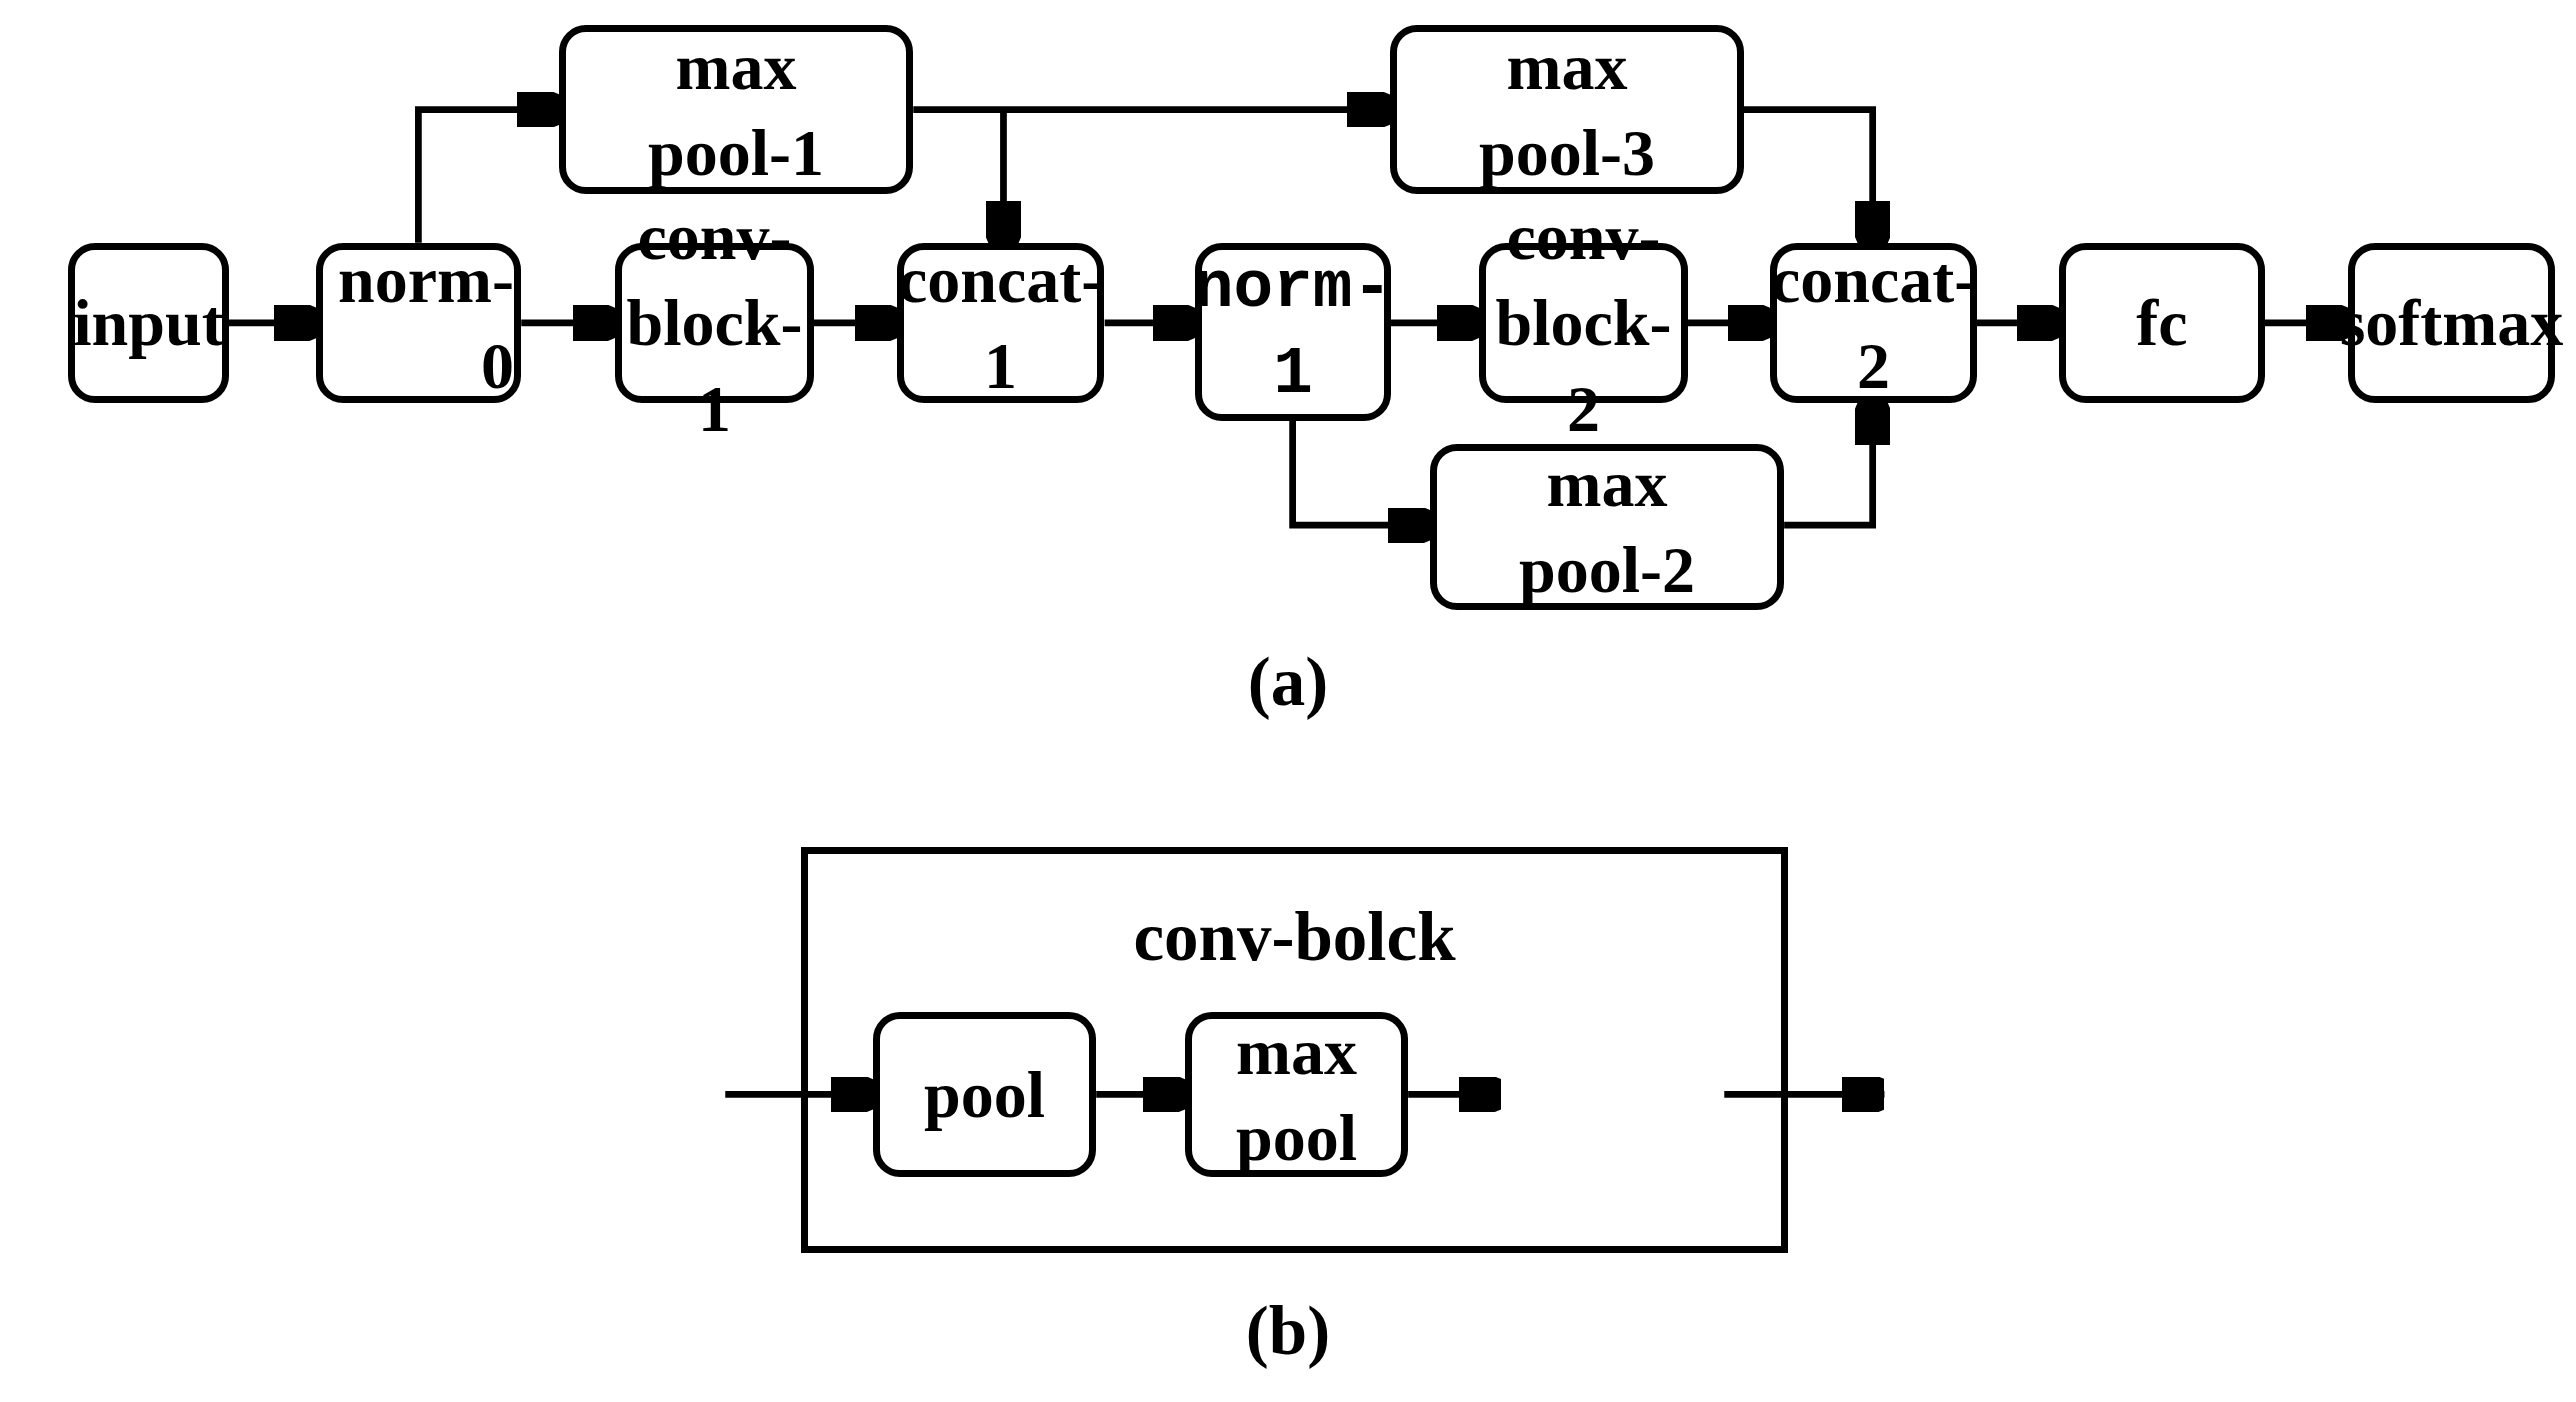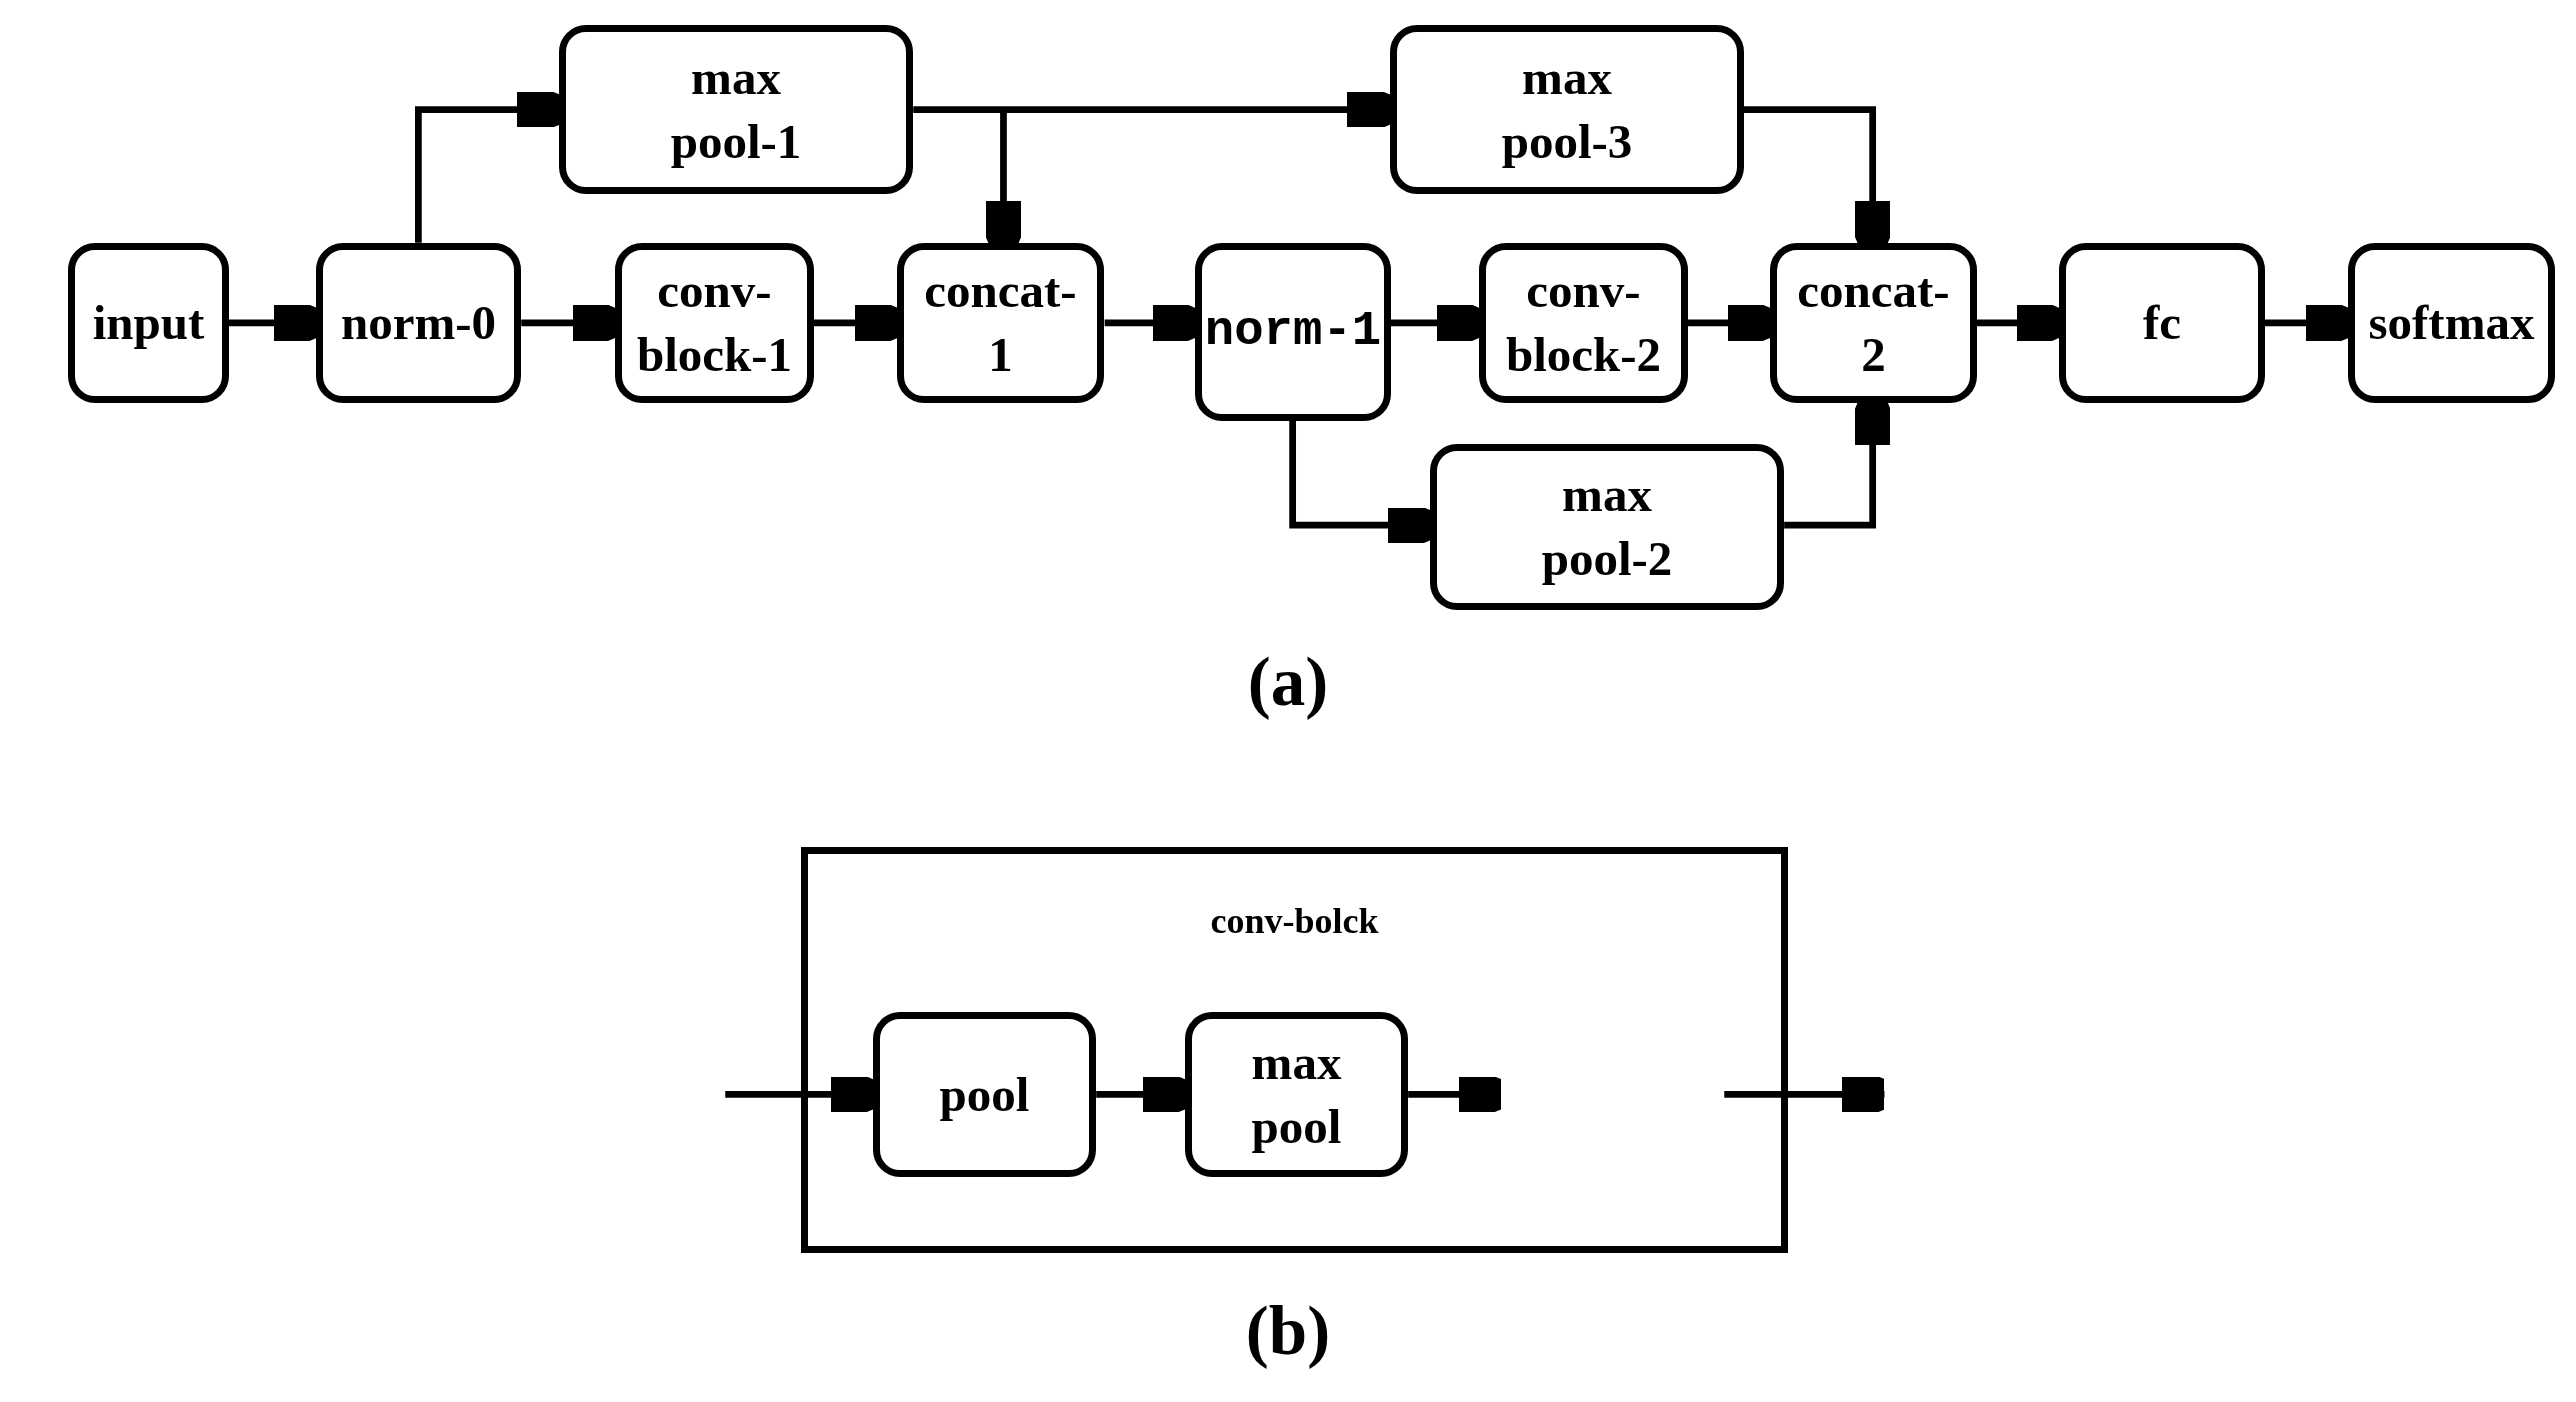--- a/index.html
+++ b/index.html
@@ -33,21 +33,21 @@
   .node {
     position: absolute;
     box-sizing: border-box;
     background: #ffffff;
     border: 7.6px solid #000000;
     border-radius: 27px;
     display: flex;
     align-items: center;
     justify-content: center;
     text-align: center;
-    font-size: 49px;
+    font-size: 66px;
     line-height: 1.3;
     z-index: 2;
   }
   .node span {
     white-space: pre-line;
     display: block;
   }
   .panelb-rect {
     position: absolute;
     box-sizing: border-box;
@@ -55,21 +55,21 @@
     top: 847px;
     width: 987px;
     height: 406px;
     border: 7.6px solid #000000;
     background: #ffffff;
     z-index: 0;
   }
   .panelb-title {
     padding-top: 49px;
     text-align: center;
-    font-size: 36px;
+    font-size: 69px;
     line-height: 1;
   }
   .caption {
     position: absolute;
     left: 0;
     width: 100%;
     text-align: center;
     font-size: 69px;
     line-height: 1;
     z-index: 2;

